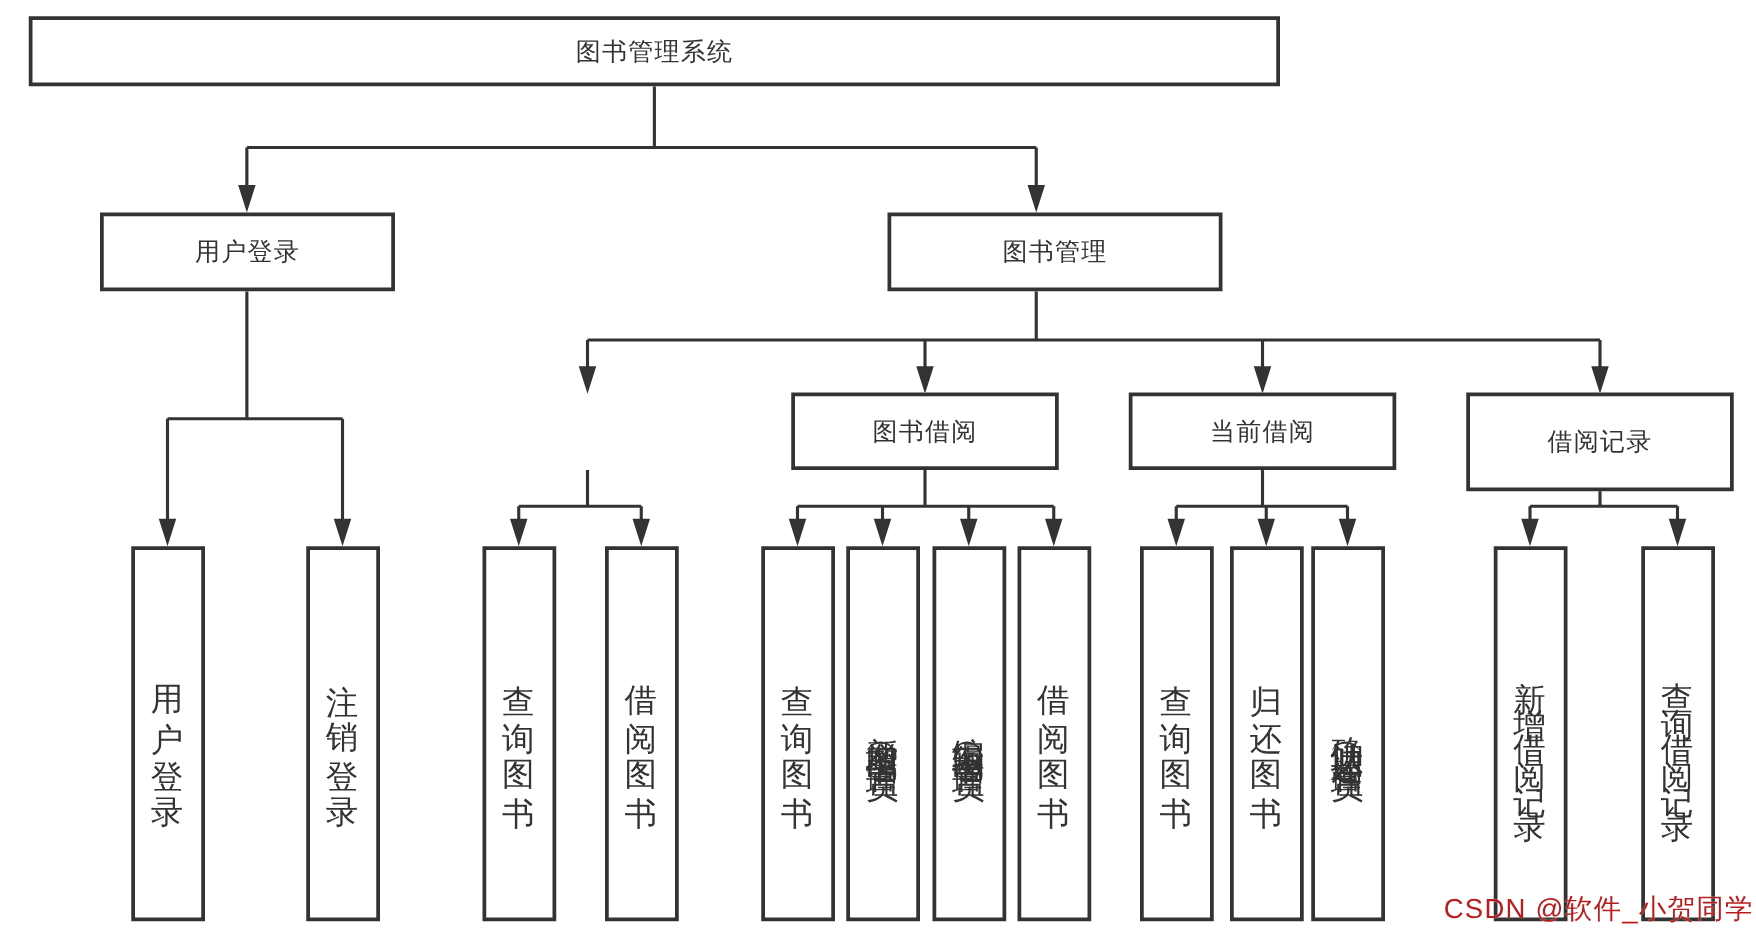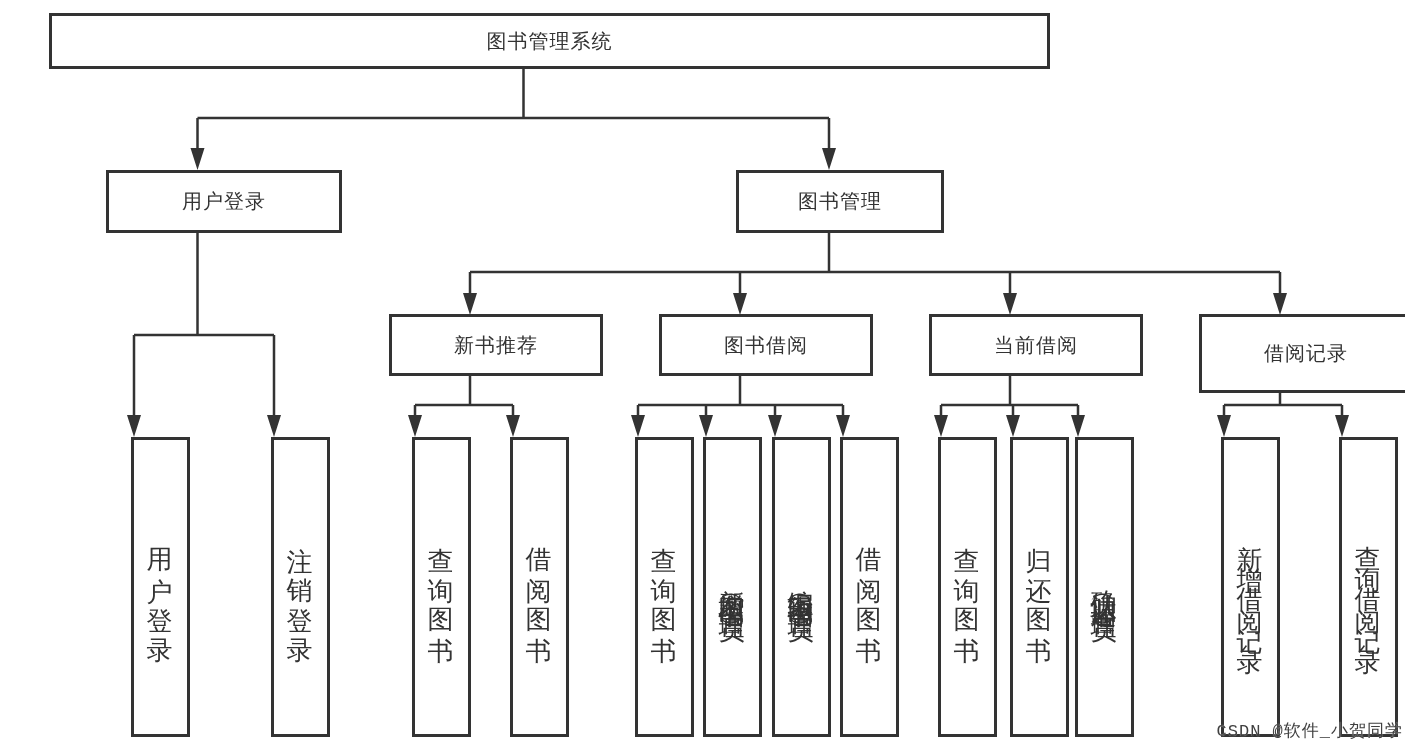--- a/index.html
+++ b/index.html
@@ -13,42 +13,40 @@
   .connectors{position:absolute;left:0;top:0;width:1405px;height:747px;}
   .box{
     position:absolute;
     box-sizing:border-box;
     border:3px solid #333333;
     background:#ffffff;
     display:flex;
     align-items:center;
     justify-content:center;
     color:#333333;
-    margin-left:26px;
   }
   .hbox{font-size:20px;letter-spacing:1px;}
   .leaf{width:59px;height:300px;top:437px;}
   .v-text{
     writing-mode:vertical-rl;
     text-orientation:mixed;
     font-size:26px;
     color:#333333;
     line-height:1;
     white-space:nowrap;
   }
   .watermark{
     position:absolute;
     right:2px;
     bottom:5px;
-    font-size:17px;
-    color:#404040;
+    font-size:22px;
+    color:#b91c1c;
     letter-spacing:1px;
     text-shadow:0 0 1px rgba(255,255,255,0.8);
     pointer-events:none;
-    font-family:Liberation Mono, monospace;
   }
 </style>
 </head>
 <body>
 
 <div class="canvas">
 
   <svg class="connectors" viewBox="0 0 1405 747" xmlns="http://www.w3.org/2000/svg">
     <path fill="none" stroke="#333333" stroke-width="2.5" d="
       M523.5 69 V119
@@ -93,27 +91,24 @@
       M1335 415 L1349 415 L1342 437 Z"></path>
   </svg>
 
   <div class="box hbox" style="left:23px;top:13px;width:1001px;height:56px">
     <span>图书管理系统</span>
   </div>
 
   <div class="box hbox" style="left:80px;top:170px;width:236px;height:63px">
     <span>用户登录</span>
   </div>
-  <div class="box hbox" style="left:710px;top:170px;width:208px;height:63px">
+  <div class="box hbox" style="left:710px;top:170px;width:268px;height:63px">
     <span>图书管理</span>
   </div>
 
-  <div class="box hbox" style="left:363px;top:314px;width:214px;height:62px">
-    <span>新书推荐</span>
-  </div>
   <div class="box hbox" style="left:903px;top:314px;width:214px;height:62px">
     <span>当前借阅</span>
   </div>
   <div class="box hbox" style="left:633px;top:314px;width:214px;height:62px">
     <span>图书借阅</span>
   </div>
   <div class="box hbox" style="left:1173px;top:314px;width:214px;height:79px">
     <span>借阅记录</span>
   </div>
 

